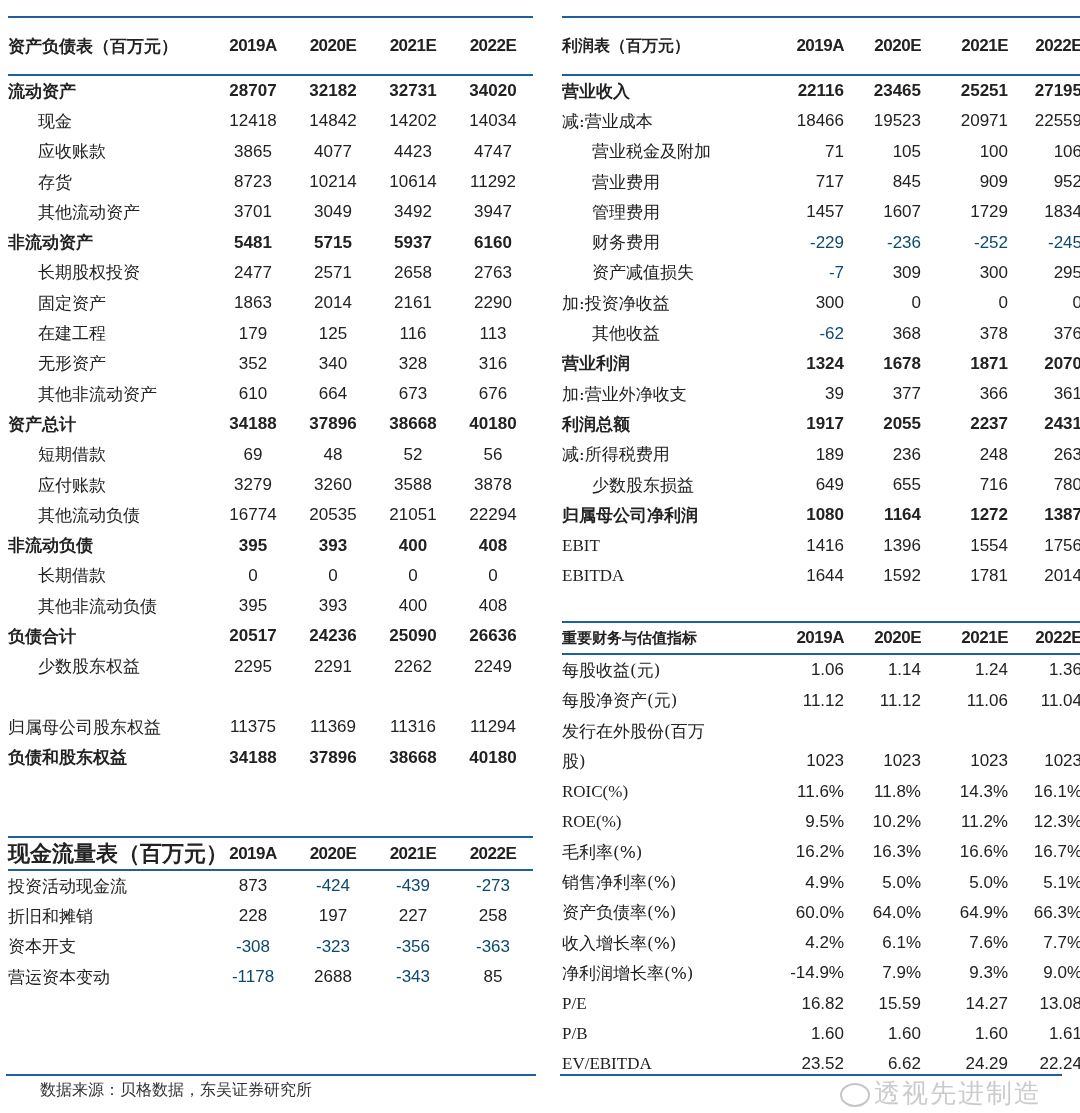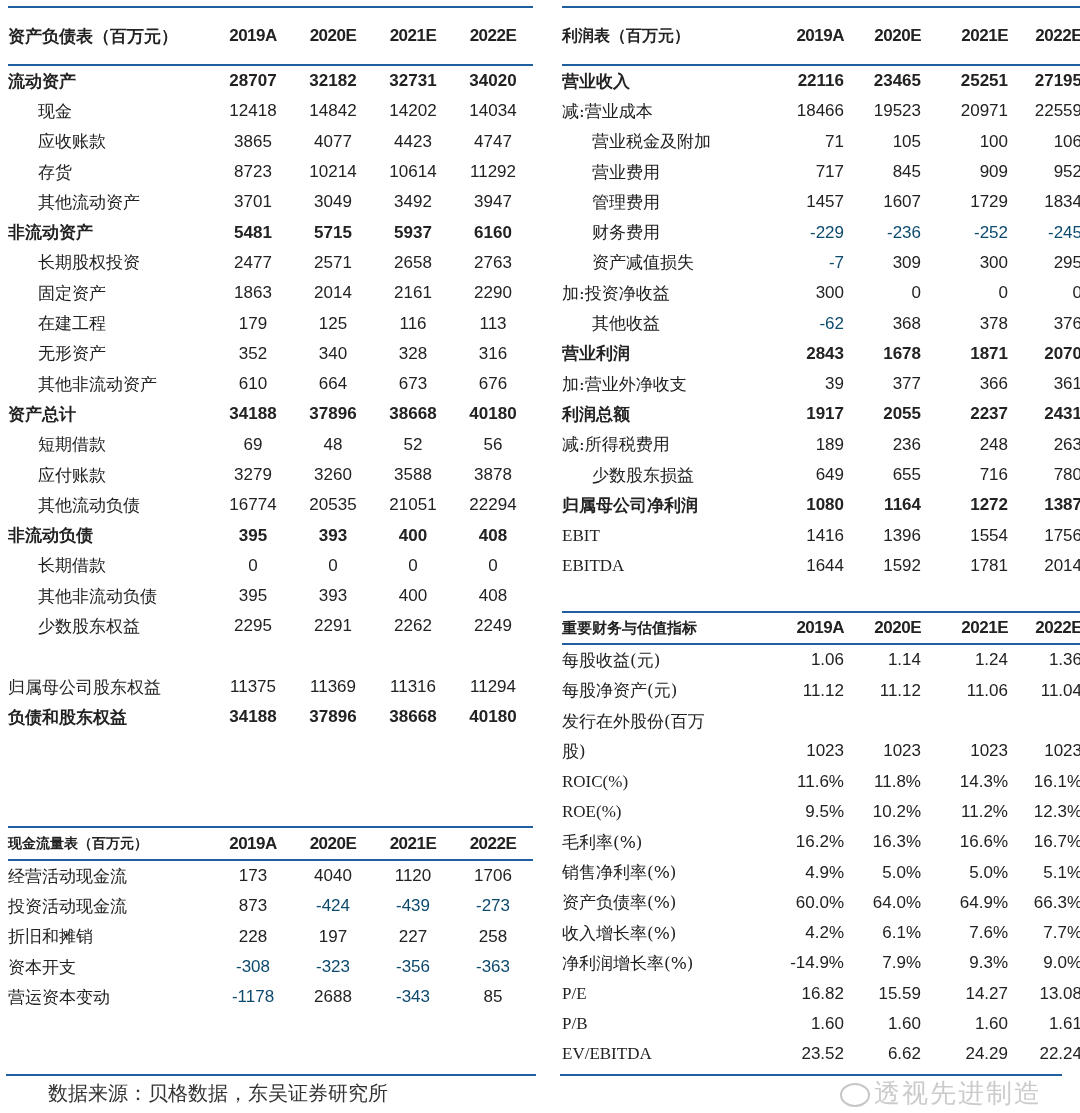--- a/index.html
+++ b/index.html
@@ -1,40 +1,40 @@
 <!DOCTYPE html>
 <html><head>
 <meta charset="utf-8">
 <style>
   html, body { margin: 0; padding: 0; background: #ffffff; }
   body {
     width: 1080px; height: 1113px; position: relative; overflow: hidden;
     font-family: "DejaVu Serif", "Liberation Serif", serif;
     color: #222;
   }
-  .panel { position: absolute; }
+  .panel { position: absolute; margin-top: 10px; }
   .tbl { width: 100%; border-collapse: collapse; table-layout: fixed; }
   .tbl td, .tbl th {
     padding: 0; height: 30.3px; font-size: 17px; white-space: nowrap;
     vertical-align: middle;
   }
   .tbl th { font-weight: bold; }
   .hdr-row th { border-top: 2px solid #1f5fa0; border-bottom: 2px solid #1f5fa0; }
   .num { font-family: "Liberation Sans", "DejaVu Sans", sans-serif; font-size: 15.5px; }
   .hdr-year { font-family: "Liberation Sans", "DejaVu Sans", sans-serif; font-size: 15.5px; font-weight: bold; letter-spacing: -0.5px; }
   .bold td { font-weight: bold; }
   .neg { color: #0c4a6e; }
   .label { text-align: left; }
   .ind1 { padding-left: 30px !important; }
   .center { text-align: center; }
   .right { text-align: right; }
   .latin { font-family: "Liberation Serif", "DejaVu Serif", serif; font-size: 18px; }
   .bottom-line { position: absolute; height: 2px; background: #1f5fa0; }
   .source {
-    position: absolute; left: 40px; top: 1080px; font-size: 20px; color: #333; margin-left: 8px;
+    position: absolute; left: 40px; top: 1080px; font-size: 16px; color: #333;
   }
   .watermark {
     position: absolute; left: 840px; top: 1076px; font-size: 26px; color: rgba(160,160,160,0.55);
     font-family: "DejaVu Sans", sans-serif; letter-spacing: 2px; pointer-events: none;
   }
   .wm-icon {
     display: inline-block; width: 26px; height: 20px; border: 2px solid rgba(160,160,160,0.6);
     border-radius: 50%; vertical-align: middle; margin-right: 4px;
   }
   .bs-header-label { line-height: 28px; white-space: normal !important; }
@@ -179,20 +179,27 @@
           <td class="num center">0</td>
           <td class="num center">0</td>
           <td class="num center">0</td>
         </tr>
         <tr>
           <td class="label ind1">其他非流动负债</td>
           <td class="num center">395</td>
           <td class="num center">393</td>
           <td class="num center">400</td>
           <td class="num center">408</td>
+        </tr>
+        <tr class="bold">
+          <td class="label">负债合计</td>
+          <td class="num center">20517</td>
+          <td class="num center">24236</td>
+          <td class="num center">25090</td>
+          <td class="num center">26636</td>
         </tr>
         <tr>
           <td class="label ind1">少数股东权益</td>
           <td class="num center">2295</td>
           <td class="num center">2291</td>
           <td class="num center">2262</td>
           <td class="num center">2249</td>
         </tr>
         <tr>
           <td class="label"></td>
@@ -296,21 +303,21 @@
         </tr>
         <tr>
           <td class="label ind1">其他收益</td>
           <td class="num right neg">-62</td>
           <td class="num right">368</td>
           <td class="num right">378</td>
           <td class="num right">376</td>
         </tr>
         <tr class="bold">
           <td class="label">营业利润</td>
-          <td class="num right">2843</td>
+          <td class="num right">1324</td>
           <td class="num right">1678</td>
           <td class="num right">1871</td>
           <td class="num right">2070</td>
         </tr>
         <tr>
           <td class="label">加:营业外净收支</td>
           <td class="num right">39</td>
           <td class="num right">377</td>
           <td class="num right">366</td>
           <td class="num right">361</td>
@@ -486,36 +493,29 @@
   <table class="tbl">
     <colgroup>
         <col style="width:205px">
         <col style="width:80px">
         <col style="width:80px">
         <col style="width:80px">
         <col style="width:80px">
       </colgroup>
     <thead>
       <tr class="hdr-row">
-        <th class="label" style="height:31px; font-size:14px;">现金流量表（百万元）</th>
+        <th class="label" style="height:31px; font-size:22px;">现金流量表（百万元）</th>
         <th class="center hdr-year">2019A</th>
         <th class="center hdr-year">2020E</th>
         <th class="center hdr-year">2021E</th>
         <th class="center hdr-year">2022E</th>
       </tr>
     </thead>
     <tbody id="cf-body">
         <tr>
-          <td class="label">经营活动现金流</td>
-          <td class="num center">173</td>
-          <td class="num center">4040</td>
-          <td class="num center">1120</td>
-          <td class="num center">1706</td>
-        </tr>
-        <tr>
           <td class="label">投资活动现金流</td>
           <td class="num center">873</td>
           <td class="num center neg">-424</td>
           <td class="num center neg">-439</td>
           <td class="num center neg">-273</td>
         </tr>
         <tr>
           <td class="label">折旧和摊销</td>
           <td class="num center">228</td>
           <td class="num center">197</td>

